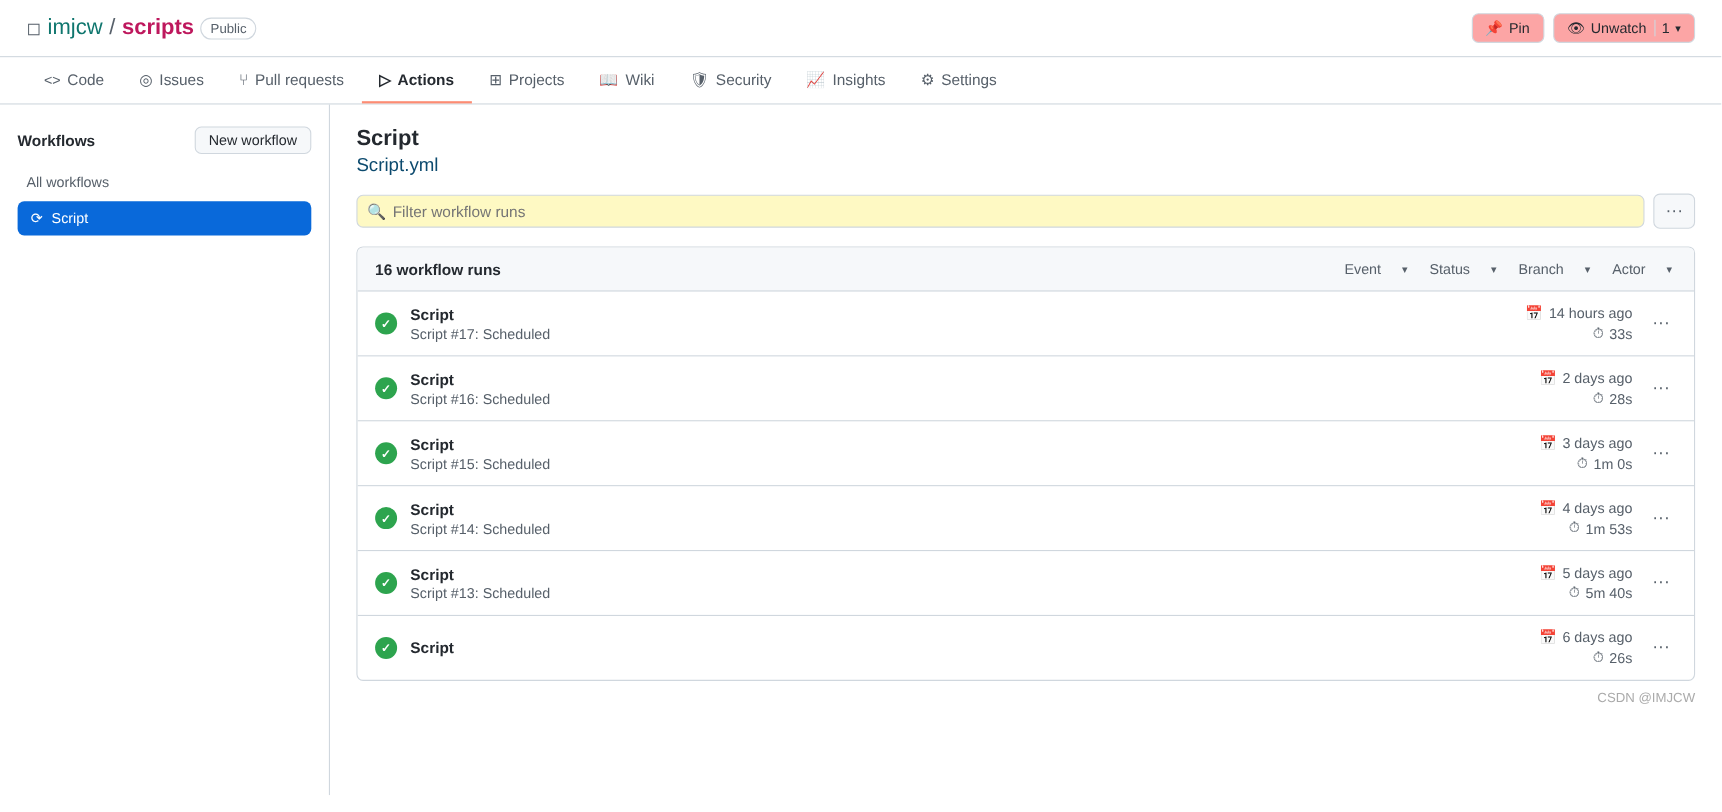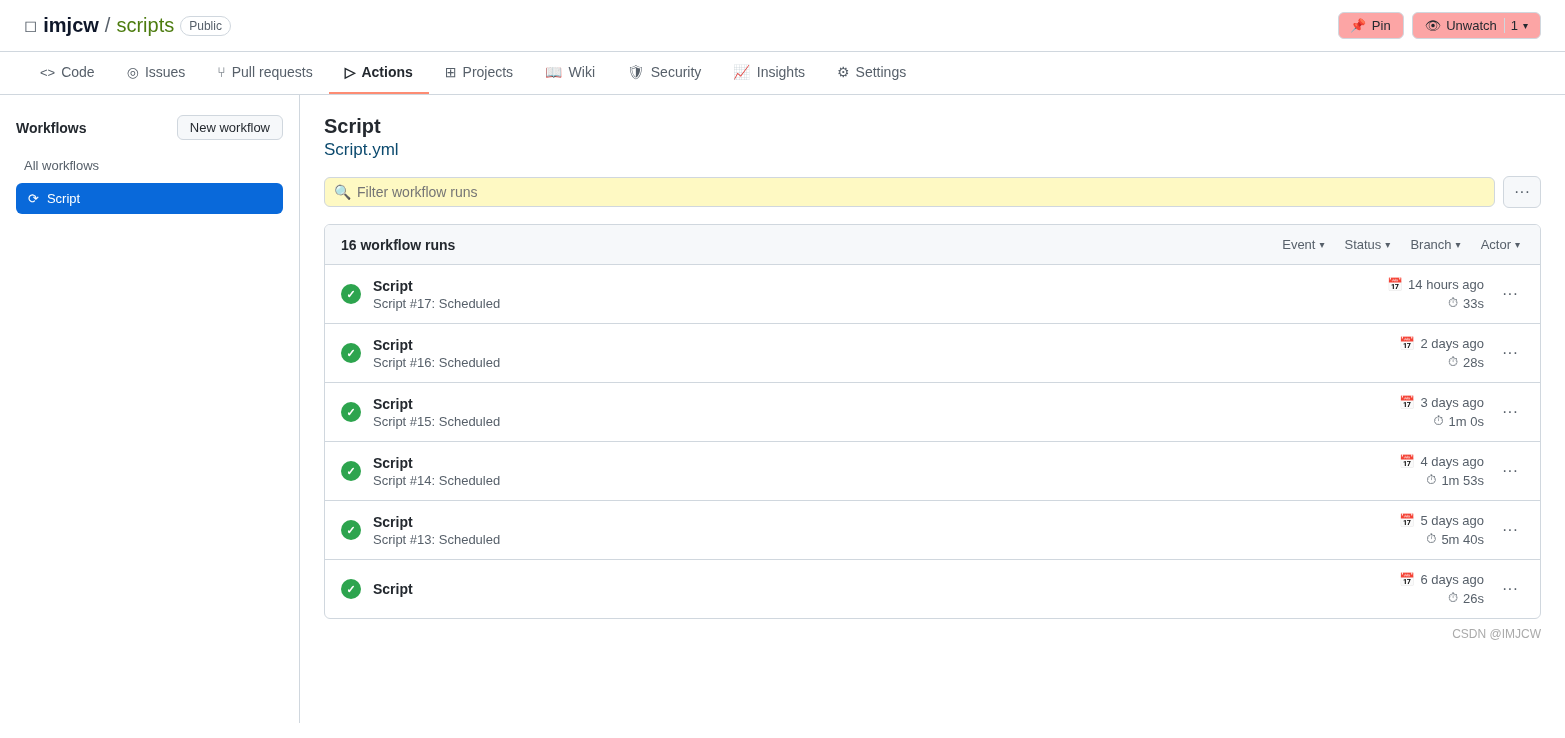--- a/index.html
+++ b/index.html
@@ -12,23 +12,23 @@
       justify-content: space-between;
       padding: 12px 24px;
       border-bottom: 1px solid #d0d7de;
     }
     .repo-title {
       display: flex;
       align-items: center;
       gap: 6px;
       font-size: 20px;
     }
-    .repo-owner { color: #0f172a; font-weight: 700; }
+    .repo-owner { color: #0f766e; font-weight: 400; }
     .repo-slash { color: #57606a; }
-    .repo-name { color: #4d7c0f; font-weight: 400; }
+    .repo-name { color: #be185d; font-weight: 700; }
     .public-badge {
       font-size: 12px;
       color: #57606a;
       border: 1px solid #d0d7de;
       border-radius: 20px;
       padding: 2px 8px;
       font-weight: 400;
     }
     .top-actions {
       display: flex;
@@ -208,21 +208,21 @@
       color: #24292f;
     }
     .runs-filters {
       display: flex;
       align-items: center;
       gap: 12px;
     }
     .filter-btn {
       display: flex;
       align-items: center;
-      gap: 4px;
+      gap: 19px;
       font-size: 13px;
       color: #57606a;
       cursor: pointer;
       background: none;
       border: none;
       padding: 2px 4px;
     }
 
     
     .run-row {

